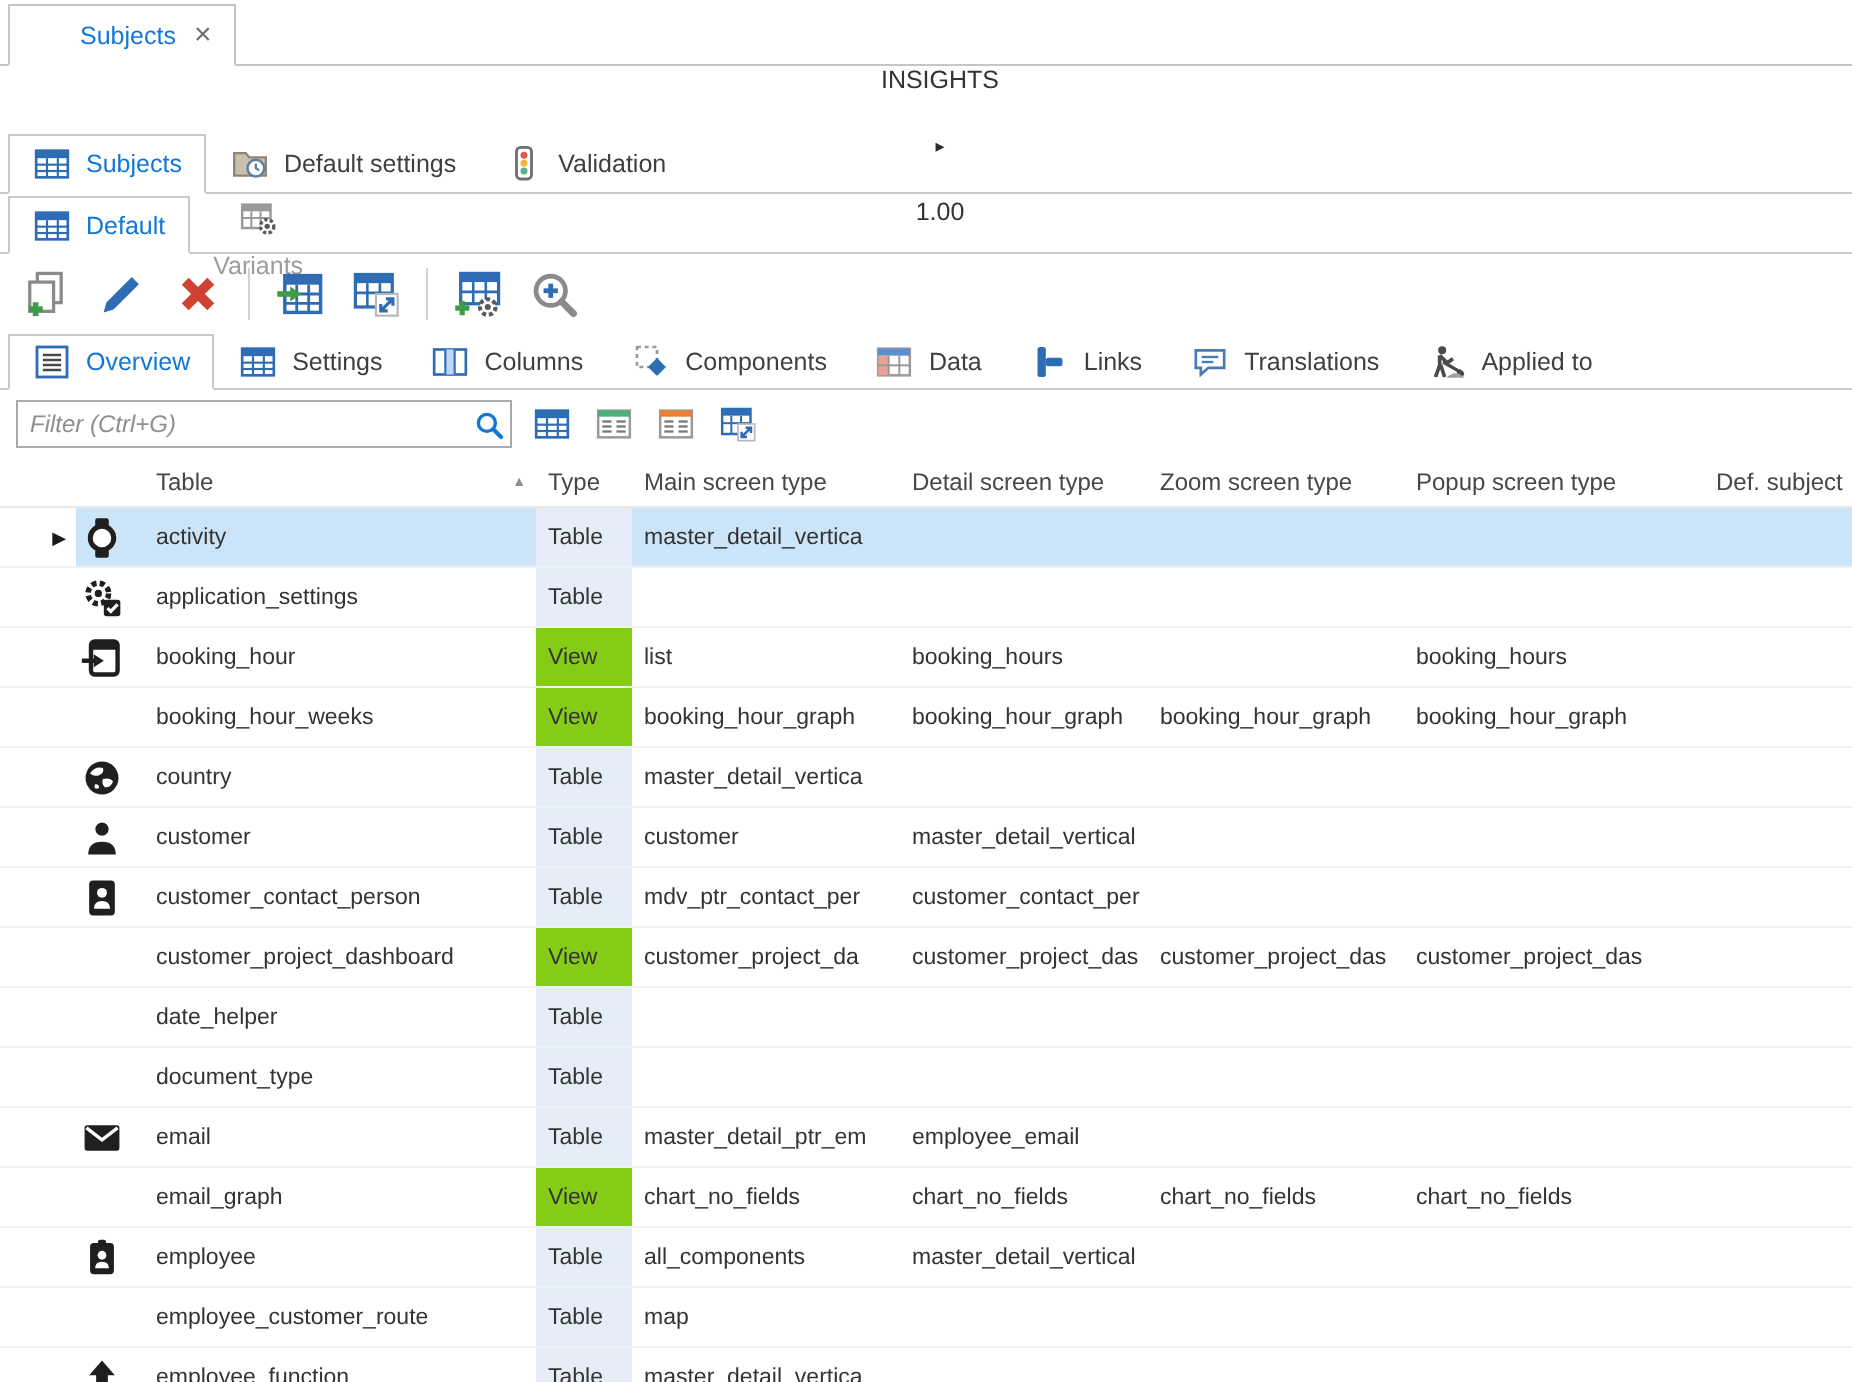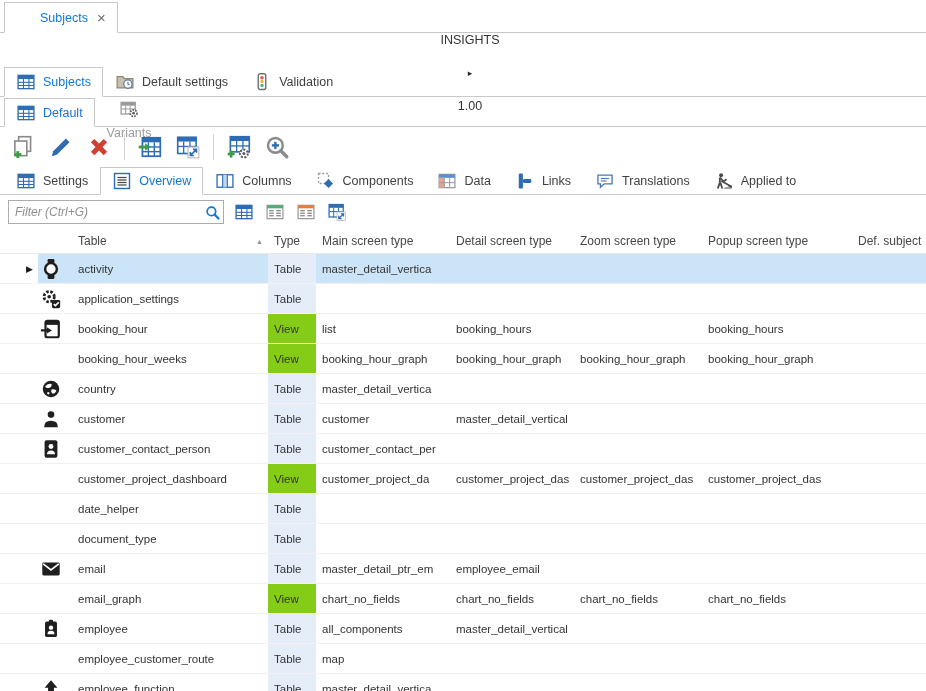--- a/index.html
+++ b/index.html
@@ -33,21 +33,21 @@
 
   
   .toolbar { height:39px; display:flex; align-items:center; gap:4px; padding-left:6px; }
   .tb-btn { border:0; background:transparent; width:34px; height:32px; display:flex;
     align-items:center; justify-content:center; cursor:default; }
   .tb-btn .icon { width:26px; height:26px; }
   .tb-sep { width:1px; height:26px; background:#d2d2d2; margin:0 4px; }
 
   
   .filter-row { height:34px; display:flex; align-items:center; gap:9px; padding-left:8px; }
-  .filter-box { width:216px; height:24px; border:1px solid #ababab; display:flex; background:#fff; }
+  .filter-box { width:248px; height:24px; border:1px solid #ababab; display:flex; background:#fff; }
   .filter-box input { flex:1; border:0; outline:none; font-family:"Liberation Sans",sans-serif;
     font-size:12px; padding:0 6px; min-width:0; }
   .filter-box input::placeholder { font-style:italic; color:#8e8e8e; }
   .filter-search { width:22px; height:22px; display:flex; align-items:center; justify-content:center; cursor:default; }
   .filter-search .icon { width:17px; height:17px; }
   .view-buttons { display:flex; gap:9px; align-items:center; }
   .view-btn { border:0; background:transparent; width:22px; height:22px; display:flex;
     align-items:center; justify-content:center; cursor:default; }
   .view-btn .icon { width:20px; height:20px; }
 
@@ -224,44 +224,44 @@
         <svg viewBox="0 0 24 24">
           <circle cx="10.5" cy="10.5" r="6.8" fill="#fff" stroke="#8a8a8a" stroke-width="2.2"></circle>
           <line x1="15.5" y1="15.5" x2="21" y2="21" stroke="#8a8a8a" stroke-width="3.2" stroke-linecap="round"></line>
           <line x1="10.5" y1="7.2" x2="10.5" y2="13.8" stroke="#2e6db4" stroke-width="2.2"></line>
           <line x1="7.2" y1="10.5" x2="13.8" y2="10.5" stroke="#2e6db4" stroke-width="2.2"></line>
         </svg>
       </span>
     </button>
   </div>
 <div class="tabstrip l3" id="tabs3">
+    <div class="tab active">
+      <span class="icon">
+        <svg viewBox="0 0 24 24">
+          <rect x="3" y="3" width="18" height="18" fill="#fff" stroke="#2e6db4" stroke-width="1.7"></rect>
+          <line x1="6.5" y1="7.8" x2="17.5" y2="7.8" stroke="#4a4a4a" stroke-width="1.5"></line>
+          <line x1="6.5" y1="10.8" x2="17.5" y2="10.8" stroke="#4a4a4a" stroke-width="1.5"></line>
+          <line x1="6.5" y1="13.8" x2="17.5" y2="13.8" stroke="#4a4a4a" stroke-width="1.5"></line>
+          <line x1="6.5" y1="16.8" x2="17.5" y2="16.8" stroke="#4a4a4a" stroke-width="1.5"></line>
+        </svg>
+      </span>
+      <span class="tab-label">Overview</span>
+    </div>
     <div class="tab">
       <span class="icon">
         <svg viewBox="0 0 24 24">
           <rect x="2.5" y="4" width="19" height="16" fill="#fff" stroke="#2e6db4" stroke-width="1.6"></rect>
           <rect x="2.5" y="4" width="19" height="4.5" fill="#2e6db4"></rect>
           <line x1="9" y1="8.5" x2="9" y2="20" stroke="#2e6db4" stroke-width="1.3"></line>
           <line x1="15.5" y1="8.5" x2="15.5" y2="20" stroke="#2e6db4" stroke-width="1.3"></line>
           <line x1="2.5" y1="12.4" x2="21.5" y2="12.4" stroke="#2e6db4" stroke-width="1.3"></line>
           <line x1="2.5" y1="16.2" x2="21.5" y2="16.2" stroke="#2e6db4" stroke-width="1.3"></line>
         </svg>
       </span>
       <span class="tab-label">Settings</span>
-    </div>
-    <div class="tab active">
-      <span class="icon">
-        <svg viewBox="0 0 24 24">
-          <rect x="3" y="3" width="18" height="18" fill="#fff" stroke="#2e6db4" stroke-width="1.7"></rect>
-          <line x1="6.5" y1="7.8" x2="17.5" y2="7.8" stroke="#4a4a4a" stroke-width="1.5"></line>
-          <line x1="6.5" y1="10.8" x2="17.5" y2="10.8" stroke="#4a4a4a" stroke-width="1.5"></line>
-          <line x1="6.5" y1="13.8" x2="17.5" y2="13.8" stroke="#4a4a4a" stroke-width="1.5"></line>
-          <line x1="6.5" y1="16.8" x2="17.5" y2="16.8" stroke="#4a4a4a" stroke-width="1.5"></line>
-        </svg>
-      </span>
-      <span class="tab-label">Overview</span>
     </div>
     <div class="tab">
       <span class="icon">
         <svg viewBox="0 0 24 24">
           <rect x="2.5" y="4.5" width="19" height="15" fill="#fff" stroke="#2e6db4" stroke-width="1.6"></rect>
           <rect x="9.2" y="4.5" width="5.6" height="15" fill="#bcd7ef"></rect>
           <line x1="9.2" y1="4.5" x2="9.2" y2="19.5" stroke="#2e6db4" stroke-width="1.3"></line>
           <line x1="14.8" y1="4.5" x2="14.8" y2="19.5" stroke="#2e6db4" stroke-width="1.3"></line>
         </svg>
       </span>
@@ -542,20 +542,21 @@
           <span class="icon">
             <svg viewBox="0 0 24 24">
               <rect x="5" y="2.5" width="14" height="19" rx="2.2" fill="#1f1f1f"></rect>
               <circle cx="12" cy="9.2" r="2.7" fill="#fff"></circle>
               <path d="M7.6 17.8 q0 -4.2 4.4 -4.2 q4.4 0 4.4 4.2 Z" fill="#fff"></path>
             </svg>
           </span>
         </div>
         <div class="cell">customer_contact_person</div>
         <div class="cell type type-table">Table</div>
+        <div class="cell">mdv_ptr_contact_per</div>
         <div class="cell">customer_contact_per</div>
         <div class="cell"></div>
         <div class="cell"></div>
         <div class="cell"></div>
       </div>
       <div class="grid-row cols">
         <div class="cell gutter"></div>
         <div class="cell iconcell"></div>
         <div class="cell">customer_project_dashboard</div>
         <div class="cell type type-view">View</div>

